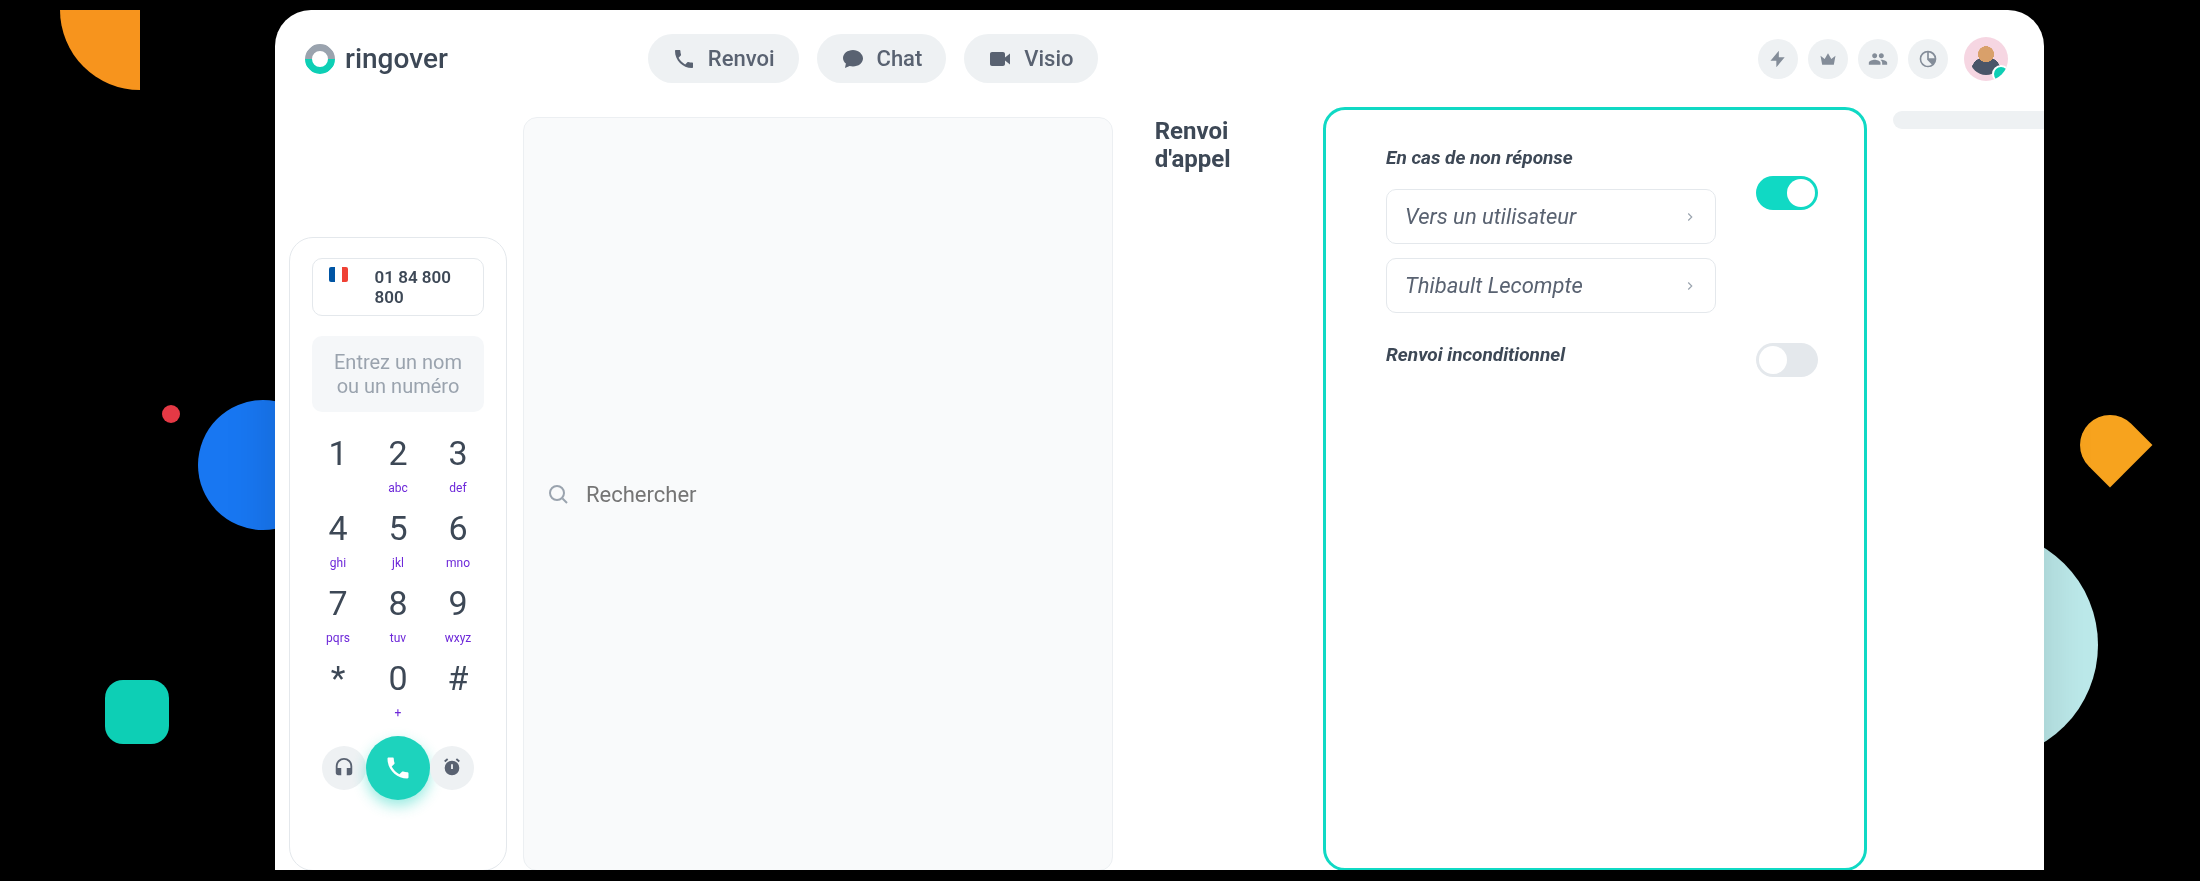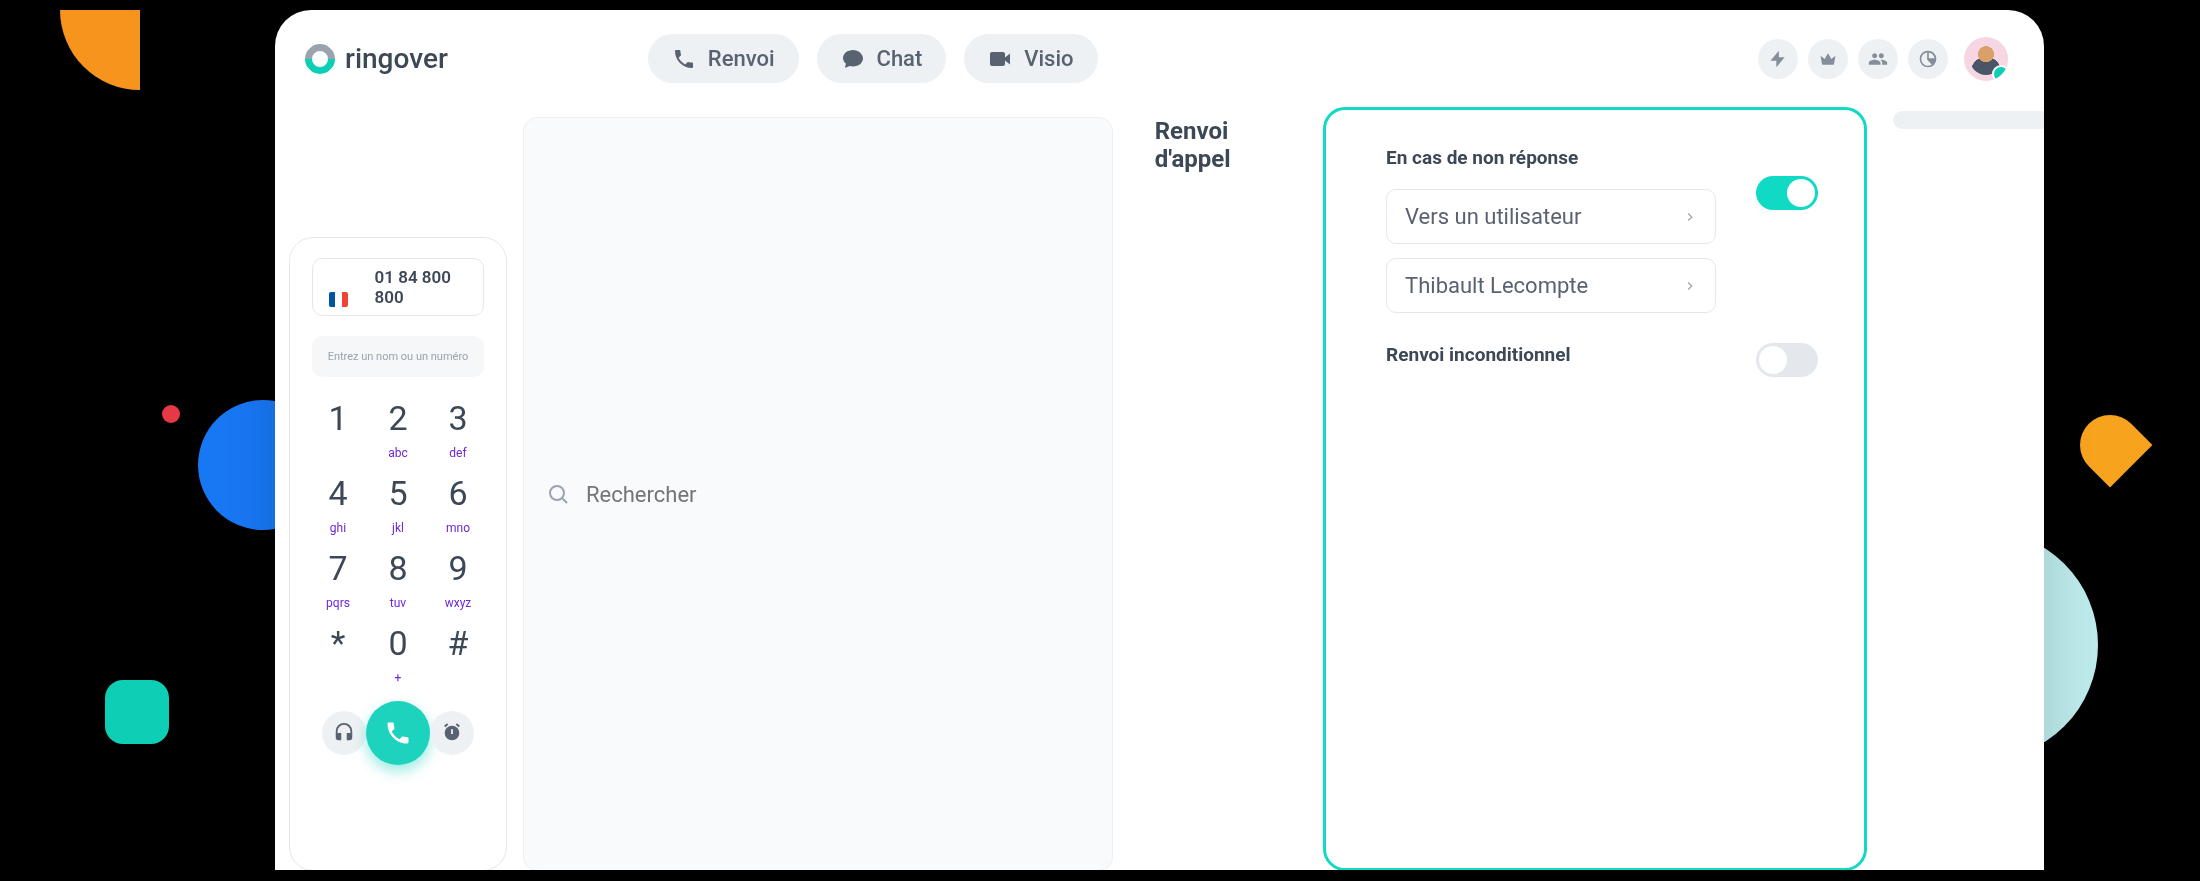--- a/index.html
+++ b/index.html
@@ -28,40 +28,40 @@
   .icon-btn { width:40px; height:40px; border-radius:50%; background:#eef1f3; display:flex; align-items:center; justify-content:center; cursor:pointer; }
   .icon-btn svg { width:20px; height:20px; fill:#848d99; }
   .avatar-main { width:44px; height:44px; border-radius:50%; background:#f6d6e2; position:relative; margin-left:6px; cursor:pointer; overflow:hidden;}
   .avatar-main::after { content:""; position:absolute; right:-2px; bottom:-2px; width:14px; height:14px; background:#0dcfb5; border-radius:50%; border:2px solid #fff; }
   .avatar-person { position:absolute; inset:6px; border-radius:50%; background:radial-gradient(circle at 50% 35%, #d9a06a 0 30%, transparent 31%), radial-gradient(circle at 50% 90%, #4a5568 0 45%, transparent 46%);}
 
   .body { display:flex; padding:0 14px; gap:16px; height:calc(100% - 96px); }
 
   
   .dialer { width:320px; background:#fff; border:1px solid #e4e8ec; border-radius:24px; padding:20px 22px; display:flex; flex-direction:column; align-items:center; margin-top:130px;}
-  .phone-badge { display:flex; align-items:flex-end; gap:27px; border:1px solid #e4e8ec; border-radius:10px; padding:8px 16px; font-size:17px; font-weight:600; color:#3d4856; }
+  .phone-badge { display:flex; align-items:flex-start; gap:27px; border:1px solid #e4e8ec; border-radius:10px; padding:8px 16px; font-size:17px; font-weight:600; color:#3d4856; }
   .flag-fr { width:22px; height:15px; background:linear-gradient(90deg,#0055a4 0 33.3%,#fff 33.3% 66.6%,#ef4135 66.6%); border-radius:2px; }
-  .dialer-input { margin-top:20px; width:100%; background:#f5f7f9; border-radius:10px; padding:14px; text-align:center; color:#9aa3ae; font-size:11px; }
+  .dialer-input { margin-top:20px; width:100%; background:#f5f7f9; border-radius:10px; padding:14px; text-align:center; color:#9aa3ae; font-size:20px; }
   .keypad { margin-top:20px; display:grid; grid-template-columns:repeat(3,1fr); width:100%; row-gap:8px; column-gap:8px; }
   .key { text-align:center; cursor:pointer; padding:4px 0;}
   .key .digit { font-size:34px; font-weight:400; color:#3d4856; line-height:1;}
   .key .letters { font-size:12px; color:#6d28d9; margin-top:11px; }
   .dialer-actions { margin-top:12px; width:100%; display:flex; align-items:center; justify-content:space-between; padding:0 10px;}
   .mini-btn { width:44px; height:44px; border-radius:50%; background:#eef1f3; display:flex; align-items:center; justify-content:center; cursor:pointer;}
   .mini-btn svg { width:22px; height:22px; fill:#596271;}
   .call-btn { width:64px; height:64px; border-radius:50%; background:#1dd3bd; display:flex; align-items:center; justify-content:center; cursor:pointer; box-shadow:0 6px 14px rgba(29,211,189,.45);}
   .call-btn svg { width:28px; height:28px; fill:#fff;}
 
   
   .main { flex:1; display:flex; flex-direction:row; gap:26px; padding-right:10px;}
   .search-wrap { background:#f9fafb; border:1px solid #eceff2; border-radius:14px; padding:16px 22px; display:flex; align-items:center; gap:16px; width:640px; margin-top:10px;}
   .search-wrap svg { width:24px; height:24px; fill:none; stroke:#9aa3ae; stroke-width:2;}
   .search-wrap input { border:none; background:transparent; font-size:22px; color:#596271; outline:none; flex:1;}
   .section-title { font-size:24px; font-weight:700; color:#3d4856; margin-top:10px; margin-left:16px;}
-  .card { border:3px solid #10d9c4; border-radius:22px; padding:36px 46px 36px 60px; display:flex; flex-direction:column; gap:30px; }
+  .card { border:3px solid #10d9c4; border-radius:22px; padding:36px 46px 36px 60px; display:flex; flex-direction:column; gap:30px;font-style:italic; }
   .row { display:flex; align-items:flex-start; justify-content:space-between; gap:40px;}
   .row-content { display:flex; flex-direction:column; gap:14px; }
   .row-title { font-size:19px; font-weight:700; color:#3d4856; margin-bottom:6px;}
   .select { width:330px; border:1px solid #e4e8ec; border-radius:10px; padding:14px 18px; display:flex; align-items:center; justify-content:space-between; font-size:22px; color:#596271; cursor:pointer;}
   .select svg { width:14px; height:14px; fill:none; stroke:#9aa3ae; stroke-width:2;}
   .toggle { width:62px; height:34px; border-radius:999px; position:relative; cursor:pointer; margin-top:30px;}
   .toggle.on { background:#10d9c4; }
   .toggle.off { background:#e4e8ec; }
   .toggle .knob { position:absolute; top:3px; width:28px; height:28px; background:#fff; border-radius:50%; transition:left .15s;}
   .toggle.on .knob { left:31px; }

